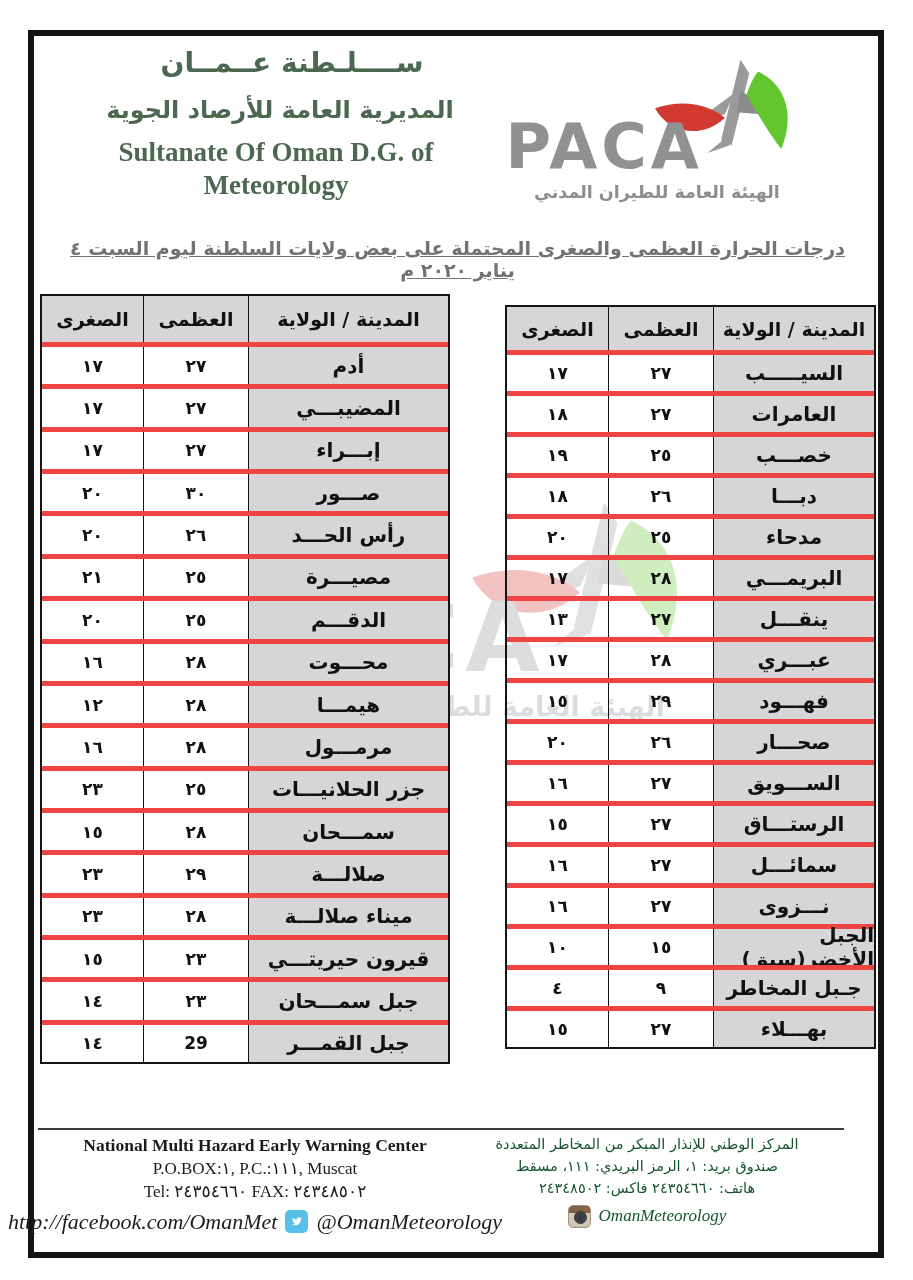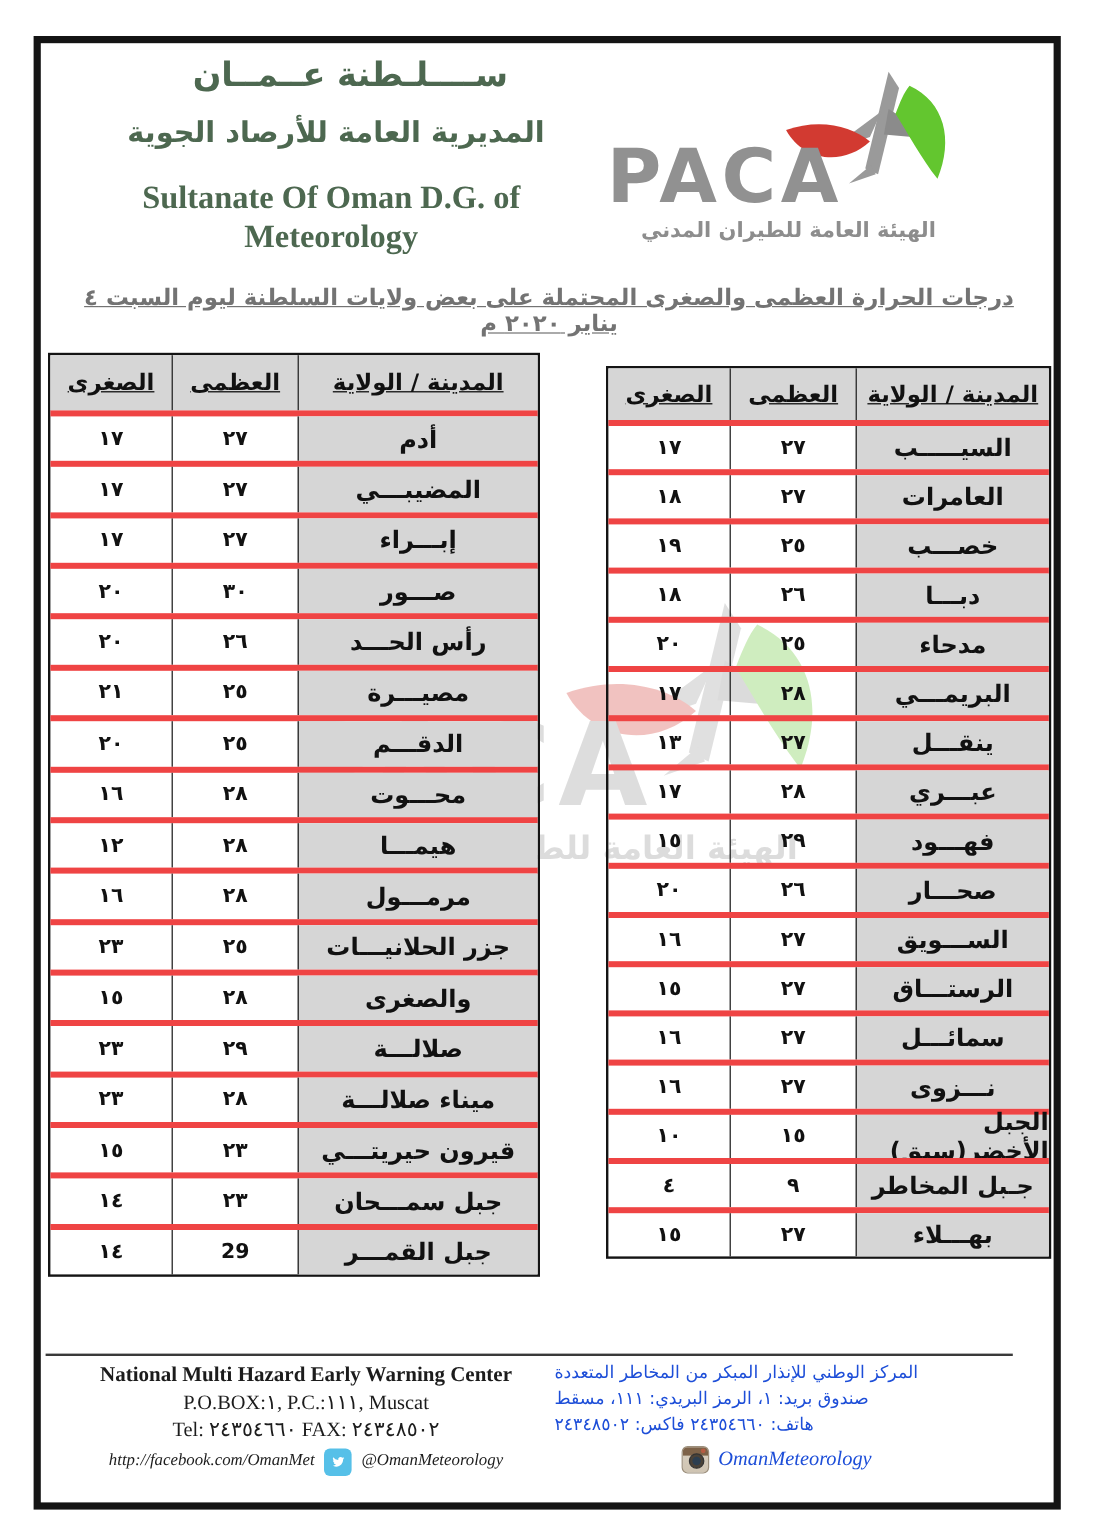--- a/index.html
+++ b/index.html
@@ -8,65 +8,65 @@
   body { position:relative; }
 
   .frame { position:absolute; left:28px; top:30px; width:856px; height:1228px;
            border:6px solid #141414; background:#ffffff; }
 
   
   .hdr-ar1 { position:absolute; left:82px; top:46px; width:420px; text-align:center;
              font-size:28px; font-weight:bold; color:#4d6850; }
   .hdr-ar2 { position:absolute; left:70px; top:96px; width:420px; text-align:center;
              font-size:24px; font-weight:bold; color:#4d6850; }
-  .hdr-en  { position:absolute; left:56px; top:148px; width:440px; text-align:center;
+  .hdr-en  { position:absolute; left:56px; top:136px; width:440px; text-align:center;
              font-family:"Liberation Serif", serif; font-size:27px; line-height:1.22;
              font-weight:bold; color:#4d6850; }
 
   .logo-box { position:absolute; left:492px; top:52px; width:330px; height:165px; }
   .watermark { position:absolute; left:235px; top:448px; width:480px; height:340px;
                opacity:0.30; pointer-events:none; }
 
   
   .banner { position:absolute; left:50px; top:237px; width:815px; text-align:center;
             font-size:19px; font-weight:bold; color:#737373;
             text-decoration:underline; }
 
   
   .temp-table { position:absolute; display:flex; flex-direction:column;
                 border:2px solid #141414; background:transparent; z-index:2; }
   .t-left  { left:40px;  top:294px; width:410px; height:770px; }
   .t-right { left:505px; top:305px; width:371px; height:744px; }
 
   .t-row { display:flex; flex:1; border-top:5px solid #ef4444; min-height:0; }
-  .t-row.head { border-top:none; flex:0 0 46px;text-decoration:underline; }
+  .t-row.head { border-top:none; flex:0 0 46px; }
   .t-right .t-row.head { flex:0 0 43px; }
 
   .cell { display:flex; align-items:center; justify-content:center;
           border-left:1px solid #141414; font-weight:bold; color:#111; }
   .cell:first-child { border-left:none; }
   .cell.num  { width:101px; font-size:17px; background:transparent; }
   .cell.max  { width:105px; }
   .cell.city { flex:1; background:#d6d6d6; font-size:20px; }
   .t-row.head .cell { background:#d6d6d6; font-size:19px; }
 
   
   .foot-rule { position:absolute; left:38px; top:1128px; width:806px; height:2px;
                background:#3a3a3a; }
   .foot-en { position:absolute; left:40px; top:1134px; width:430px; text-align:center;
              font-family:"Liberation Serif", serif; color:#1c1c1c; font-size:17px;
              line-height:1.35; }
   .foot-en .l1 { font-weight:bold; font-size:17.5px; }
-  .foot-ar { position:absolute; left:462px; top:1134px; width:380px; text-align:left;
-             padding-right:10px; color:#1d4ed8; font-size:14.5px; line-height:1.5; }
+  .foot-ar { position:absolute; left:462px; top:1134px; width:380px; text-align:center;
+             padding-right:10px; color:#14532d; font-size:14.5px; line-height:1.5; }
   .social-line { display:flex; align-items:center; justify-content:center; gap:8px;
                  margin-top:3px; font-style:italic; }
   .foot-ar .social-line { justify-content:center; margin-top:4px;
                           font-family:"Liberation Serif", serif; font-size:17px; }
-  .foot-en .social-line { font-size:14px; }
+  .foot-en .social-line { font-size:22px; }
   .icon-sq { width:23px; height:23px; border-radius:5px; display:inline-block; flex:0 0 auto; }
 </style>
 </head>
 <body>
 
 <div class="frame"></div>
 
 <svg class="watermark" viewBox="0 0 320 170" aria-hidden="true">
   <g>
     <path d="M246,8 L255,22 L237,96 L226,91 Z" fill="#9a9a9a"></path>
@@ -160,21 +160,21 @@
         <div class="cell city" dir="rtl">مرمـــول</div>
       </div>
       <div class="t-row">
         <div class="cell num">٢٣</div>
         <div class="cell num max">٢٥</div>
         <div class="cell city" dir="rtl">جزر الحلانيـــات</div>
       </div>
       <div class="t-row">
         <div class="cell num">١٥</div>
         <div class="cell num max">٢٨</div>
-        <div class="cell city" dir="rtl">والصغرى</div>
+        <div class="cell city" dir="rtl">سمـــحان</div>
       </div>
       <div class="t-row">
         <div class="cell num">٢٣</div>
         <div class="cell num max">٢٩</div>
         <div class="cell city" dir="rtl">صلالـــة</div>
       </div>
       <div class="t-row">
         <div class="cell num">٢٣</div>
         <div class="cell num max">٢٨</div>
         <div class="cell city" dir="rtl">ميناء صلالـــة</div>

